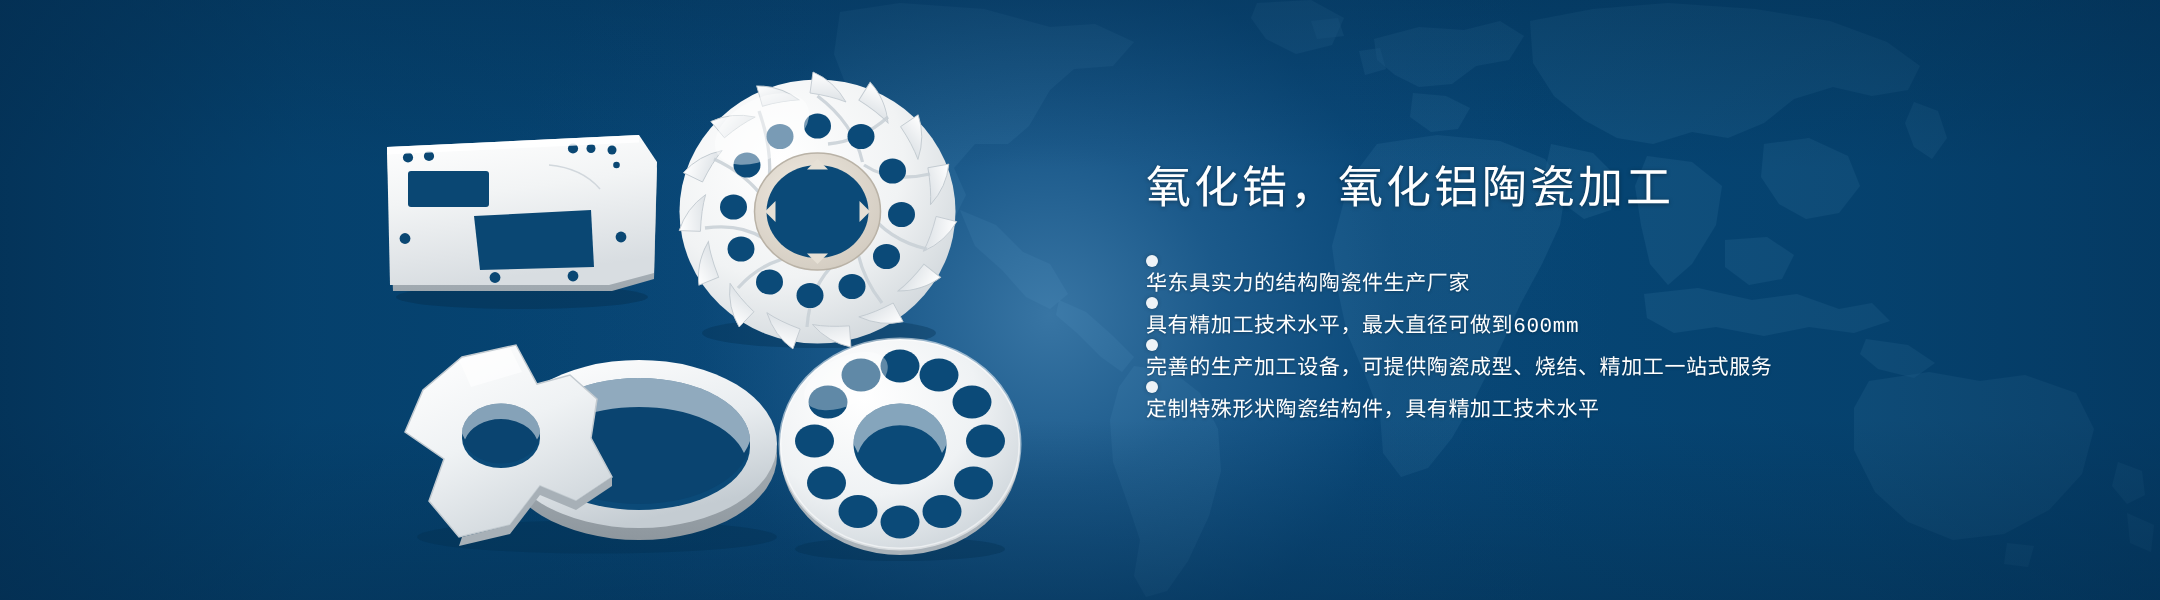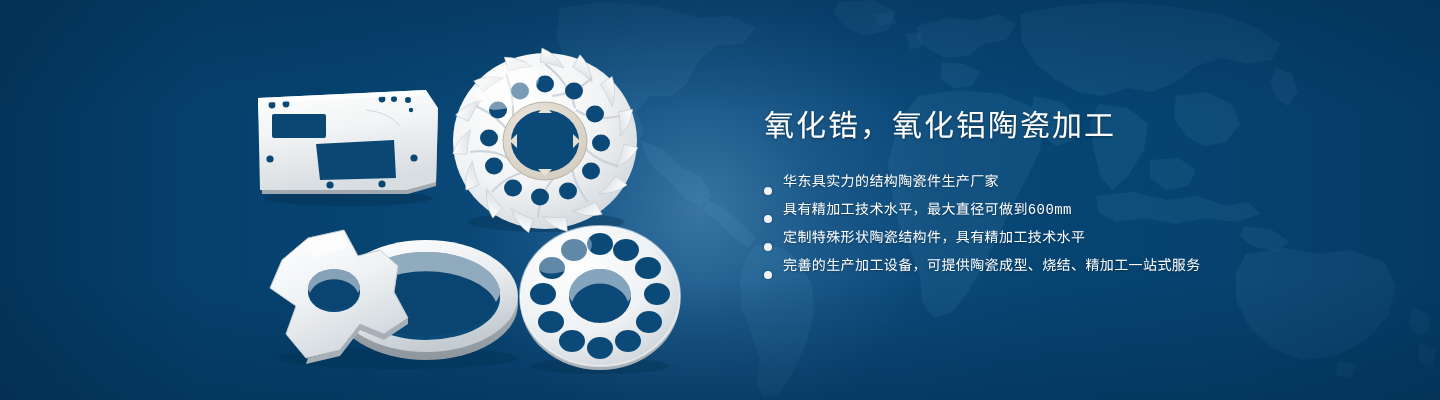--- a/index.html
+++ b/index.html
@@ -92,23 +92,24 @@
     text-shadow: 0 1px 3px rgba(0,0,0,0.38);
     white-space: nowrap;
   }
   .bullets {
     list-style: none;
     margin: 22px 0 0 0;
     padding: 0;
   }
   .bullet {
     display: flex;
-    align-items: flex-end;
+    align-items: flex-start;
     height: 25px;
     margin-bottom: 3px;
+    flex-direction: column;
   }
   .bullet-dot {
     flex: 0 0 auto;
     width: 8px;
     height: 8px;
     border-radius: 50%;
     background: #eef3f7;
     margin-right: 11px;
     box-shadow: 0 0 3px rgba(0,0,0,0.25);
   }
@@ -438,22 +439,22 @@
       <li class="bullet">
         <span class="bullet-dot"></span>
         <span class="bullet-text">华东具实力的结构陶瓷件生产厂家</span>
       </li>
       <li class="bullet">
         <span class="bullet-dot"></span>
         <span class="bullet-text">具有精加工技术水平，最大直径可做到600mm</span>
       </li>
       <li class="bullet">
         <span class="bullet-dot"></span>
-        <span class="bullet-text">定制特殊形状陶瓷结构件，具有精加工技术水平</span>
+        <span class="bullet-text">完善的生产加工设备，可提供陶瓷成型、烧结、精加工一站式服务</span>
       </li>
       <li class="bullet">
         <span class="bullet-dot"></span>
-        <span class="bullet-text">完善的生产加工设备，可提供陶瓷成型、烧结、精加工一站式服务</span>
+        <span class="bullet-text">定制特殊形状陶瓷结构件，具有精加工技术水平</span>
       </li>
     </ul>
   </div>
 
 </div>
 
 </body></html>

